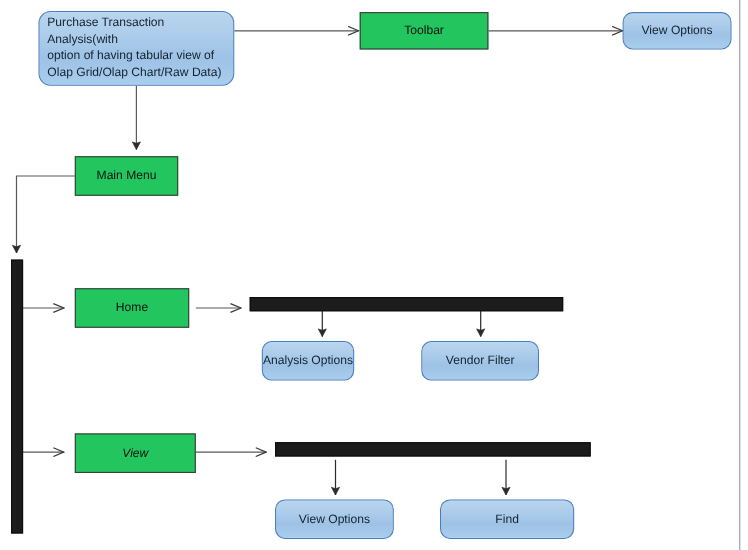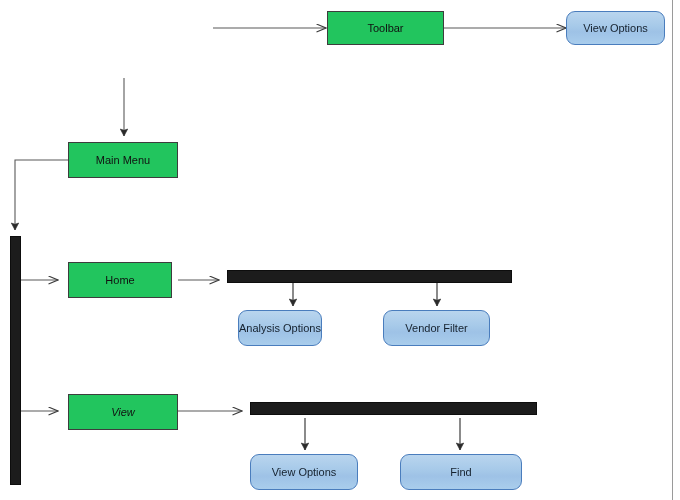--- a/index.html
+++ b/index.html
@@ -127,30 +127,37 @@
       <path d="M305,418 L305,450" marker-end="url(#arrowSolid)"></path>
 
       <path d="M460,418 L460,450" marker-end="url(#arrowSolid)"></path>
     </g>
   </svg>
 
   <div class="bar" style="left:10px; top:236px; width:11px; height:249px;"></div>
   <div class="bar" style="left:227px; top:270px; width:285px; height:13px;"></div>
   <div class="bar" style="left:250px; top:402px; width:287px; height:13px;"></div>
 
+  <div class="node rounded big" style="left:35px; top:10px; width:178px; height:68px;">
+    <span class="inner">
+      <span class="label">Purchase Transaction Analysis(with</span>
+      <span class="label">option of having tabular view of</span>
+      <span class="label">Olap Grid/Olap Chart/Raw Data)</span>
+    </span>
+  </div>
 
   <div class="node rect" style="left:327px; top:11px; width:117px; height:34px;">
     <span class="label">Toolbar</span>
   </div>
 
   <div class="node rounded" style="left:566px; top:11px; width:99px; height:34px;">
     <span class="label">View Options</span>
   </div>
 
-  <div class="node rect" style="left:68px; top:142px; width:110px; height:36px;">
+  <div class="node rect" style="left:68px; top:142px; width:94px; height:36px;">
     <span class="label">Main Menu</span>
   </div>
 
   <div class="node rect" style="left:68px; top:262px; width:104px; height:36px;">
     <span class="label">Home</span>
   </div>
 
   <div class="node rounded" style="left:238px; top:310px; width:84px; height:36px;">
     <span class="label">Analysis Options</span>
   </div>

